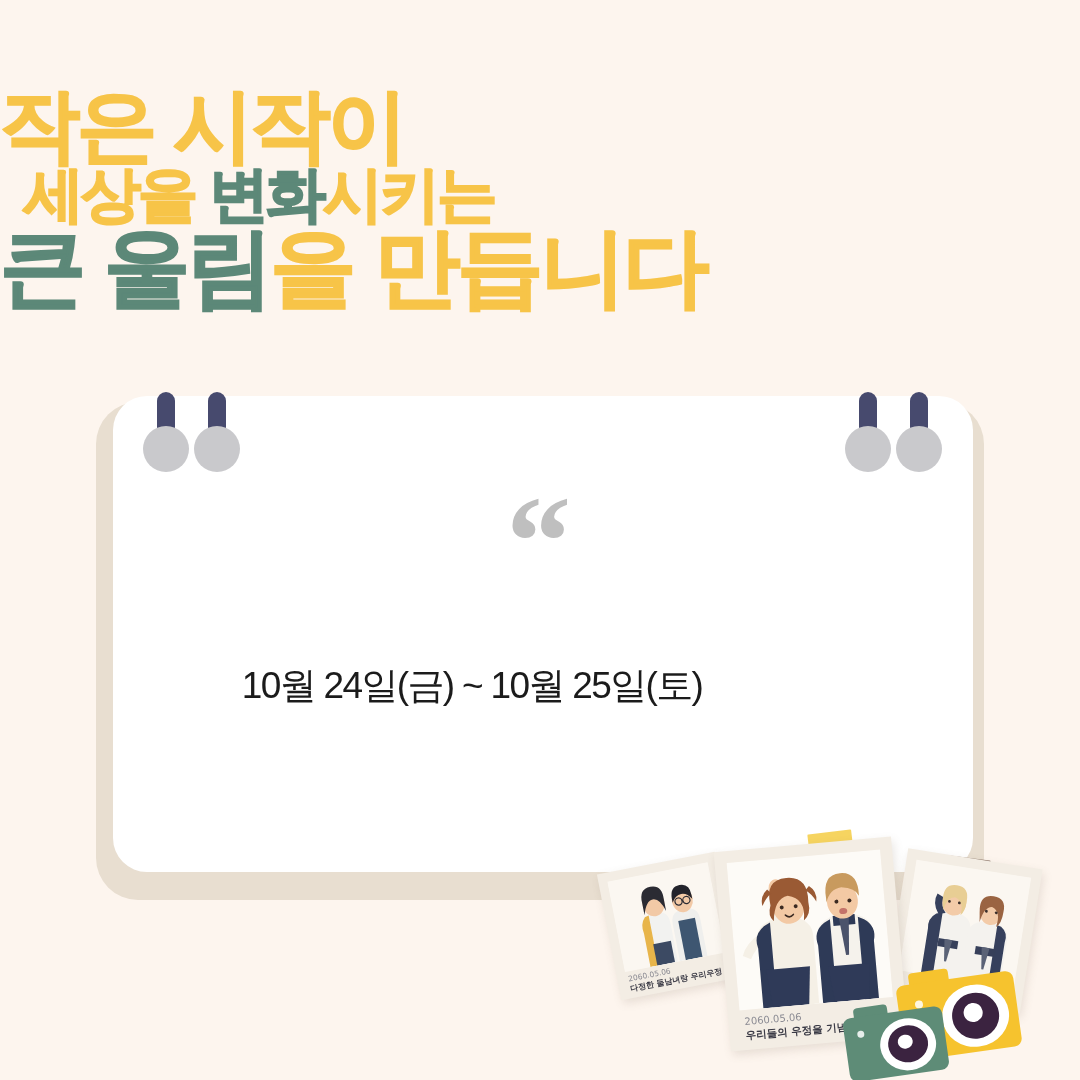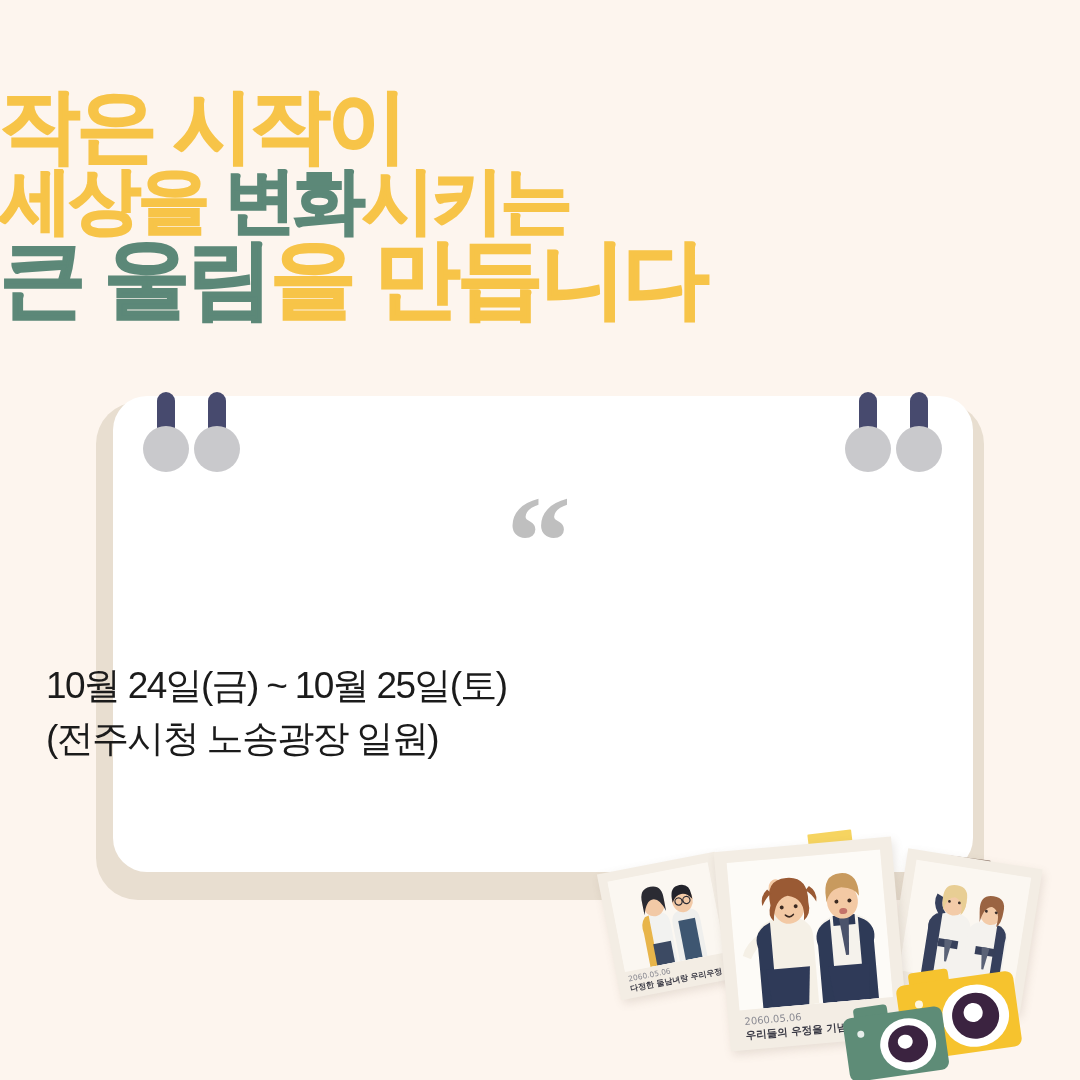--- a/index.html
+++ b/index.html
@@ -34,21 +34,21 @@
     letter-spacing: -0.035em;
     font-weight: 900;
     font-size: 84px;
     -webkit-text-stroke: 2px currentColor;
   }
   .headline .hl-line {
     display: block;
     white-space: nowrap;
   }
   .hl-line-1 { font-size: 80px; }
-  .hl-line-2 { font-size: 72px; }
+  .hl-line-2 { font-size: 60px; margin-left: 24px; }
   .hl-line-3 { font-size: 86px; }
 
   .tk-yellow { color: #F7C448; -webkit-text-stroke: 2px #F7C448; }
   .tk-green  { color: #5C8878; -webkit-text-stroke: 2px #5C8878; }
 
   
   .card-shadow {
     position: absolute;
     left: 96px;
     top: 402px;
@@ -123,26 +123,26 @@
     color: #F08A1E;
     letter-spacing: -0.045em;
     -webkit-text-stroke: 1.2px #F08A1E;
     white-space: nowrap;
   }
   .event-details {
     position: absolute;
     left: 0;
     top: 660px;
     width: 944px;
+    text-align: center;
     color: #1B1B1B;
     font-size: 37px;
     line-height: 1.42;
     letter-spacing: -0.045em;
     font-weight: 500;
-    padding-left: 46px;
   }
   .event-details span { display: block; white-space: nowrap; }
 
   
   #collage {
     position: absolute;
     left: 600px;
     top: 830px;
     width: 480px;
     height: 250px;
@@ -282,21 +282,20 @@
   <div class="pin pin-4">
     <div class="shaft"></div>
     <div class="head"></div>
   </div>
 
   <div class="quote-mark">“</div>
 
 
   <div class="event-details">
     <span>10월 24일(금) ~ 10월 25일(토)</span>
-    <span>(전주시청 노송광장 일원)</span>
   </div>
 
   <div id="collage">
 
     <div class="tape" id="tape-a"></div>
     <div class="tape" id="tape-c"></div>
 
     <div class="polaroid" id="pola-a">
       <div class="photo">
         <svg viewBox="0 0 102 92" width="102" height="92">

